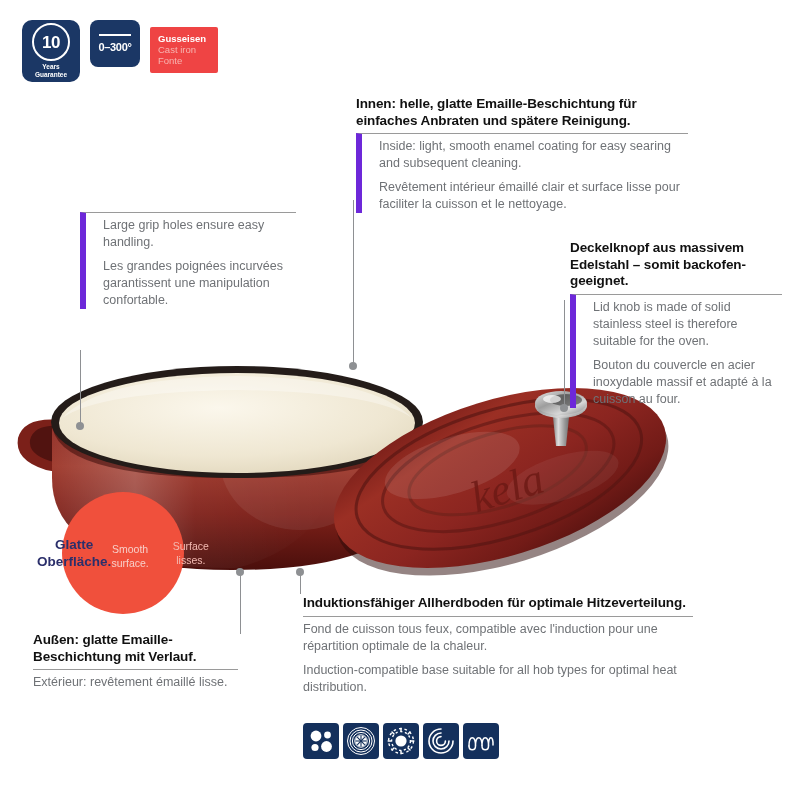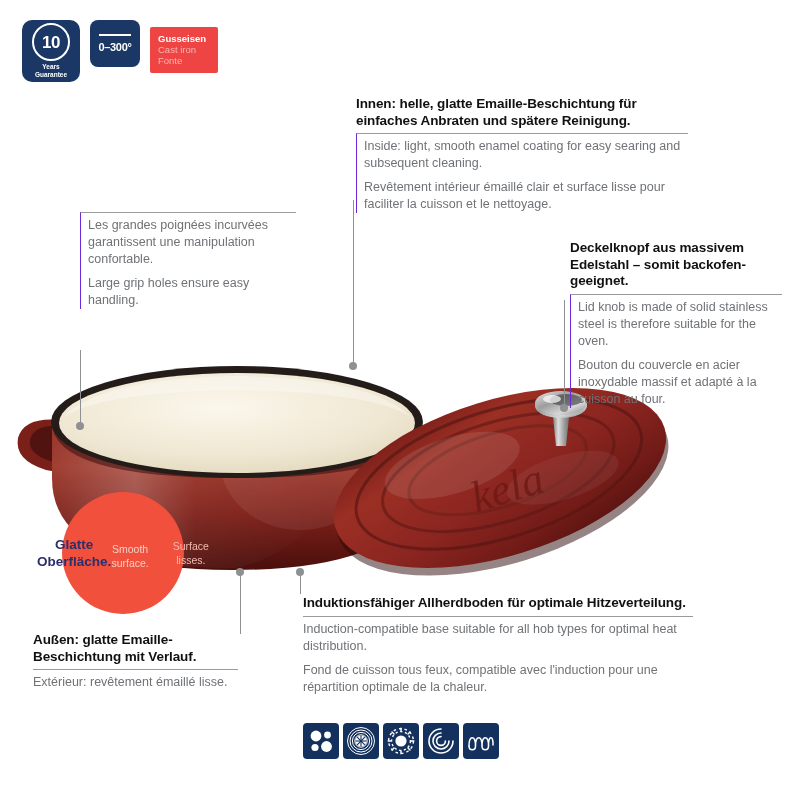--- a/index.html
+++ b/index.html
@@ -48,21 +48,21 @@
     font-weight:bold;color:#111111;
     font-size:13.5px;line-height:16.5px;letter-spacing:-0.1px;
     padding-bottom:4px;
   }
   .c-body{
     color:#6f7276;font-size:12.5px;line-height:17px;
     padding-top:4px;
   }
   .c-body p{margin:0;}
   .c-body p + p{margin-top:7px;}
-  .c-left-bar{border-left:1px solid #6d28d9;padding-left:7px;}
+  .c-left-bar{border-left:6px solid #6d28d9;padding-left:17px;}
   .c-top-rule{border-top:1px solid #9a9a9a;}
 
   
   .leader{position:absolute;background:#8e9093;width:1.4px;}
   .dot{position:absolute;width:8px;height:8px;border-radius:50%;background:#8e9093;}
 
   
   .pink-circle{
     position:absolute;left:62px;top:492px;width:122px;height:122px;border-radius:50%;
     background:#f0503c;color:#ffffff;
@@ -213,22 +213,22 @@
       <div class="c-body">
         <p>Inside: light, smooth enamel coating for easy searing and subsequent cleaning.</p>
         <p>Revêtement intérieur émaillé clair et surface lisse pour faciliter la cuisson et le nettoyage.</p>
       </div>
     </div>
   </div>
 
   <div class="callout" style="left:80px;top:212px;width:216px;">
     <div class="c-left-bar c-top-rule">
       <div class="c-body">
+        <p>Large grip holes ensure easy handling.</p>
         <p>Les grandes poignées incurvées garantissent une manipulation confortable.</p>
-        <p>Large grip holes ensure easy handling.</p>
       </div>
     </div>
   </div>
 
   <div class="callout" style="left:570px;top:240px;width:212px;">
     <div class="c-title">Deckelknopf aus massivem Edelstahl – somit backofen-geeignet.</div>
     <div class="c-left-bar c-top-rule">
       <div class="c-body">
         <p>Lid knob is made of solid stainless steel is therefore suitable for the oven.</p>
         <p>Bouton du couvercle en acier inoxydable massif et adapté à la cuisson au four.</p>
@@ -242,22 +242,22 @@
       <div class="c-body">
         <p>Extérieur: revêtement émaillé lisse.</p>
       </div>
     </div>
   </div>
 
   <div class="callout" style="left:303px;top:595px;width:390px;">
     <div class="c-title">Induktionsfähiger Allherdboden für optimale Hitzeverteilung.</div>
     <div class="c-top-rule">
       <div class="c-body">
+        <p>Fond de cuisson tous feux, compatible avec l'induction pour une répartition optimale de la chaleur.</p>
         <p>Induction-compatible base suitable for all hob types for optimal heat distribution.</p>
-        <p>Fond de cuisson tous feux, compatible avec l'induction pour une répartition optimale de la chaleur.</p>
       </div>
     </div>
   </div>
 
   <div class="pink-circle">
     <div class="pc-t1">
       <div>Glatte</div>
       <div>Oberfläche.</div>
     </div>
     <div class="pc-t2">Smooth surface.</div>

